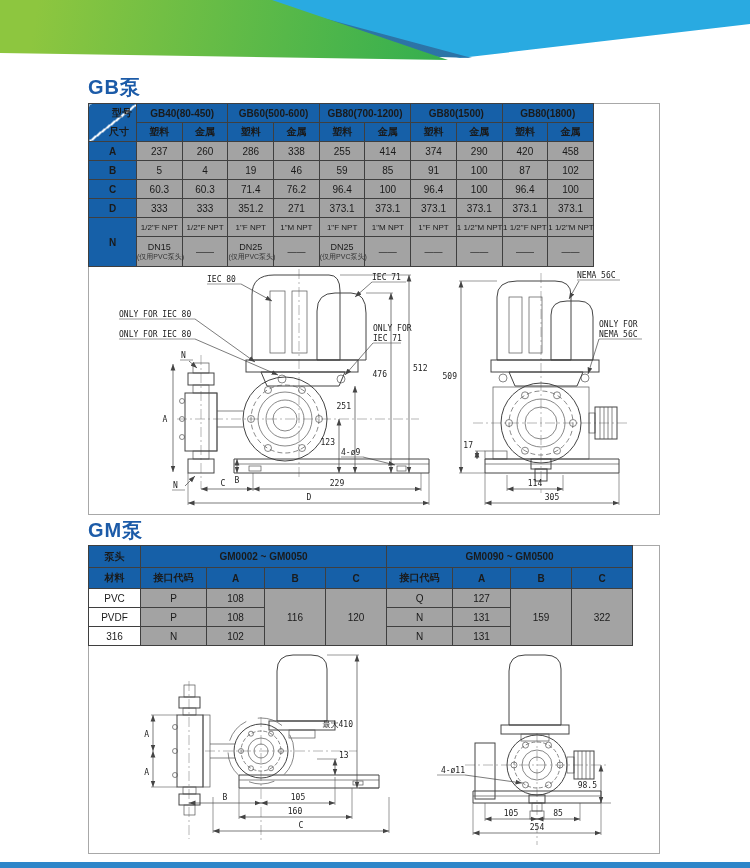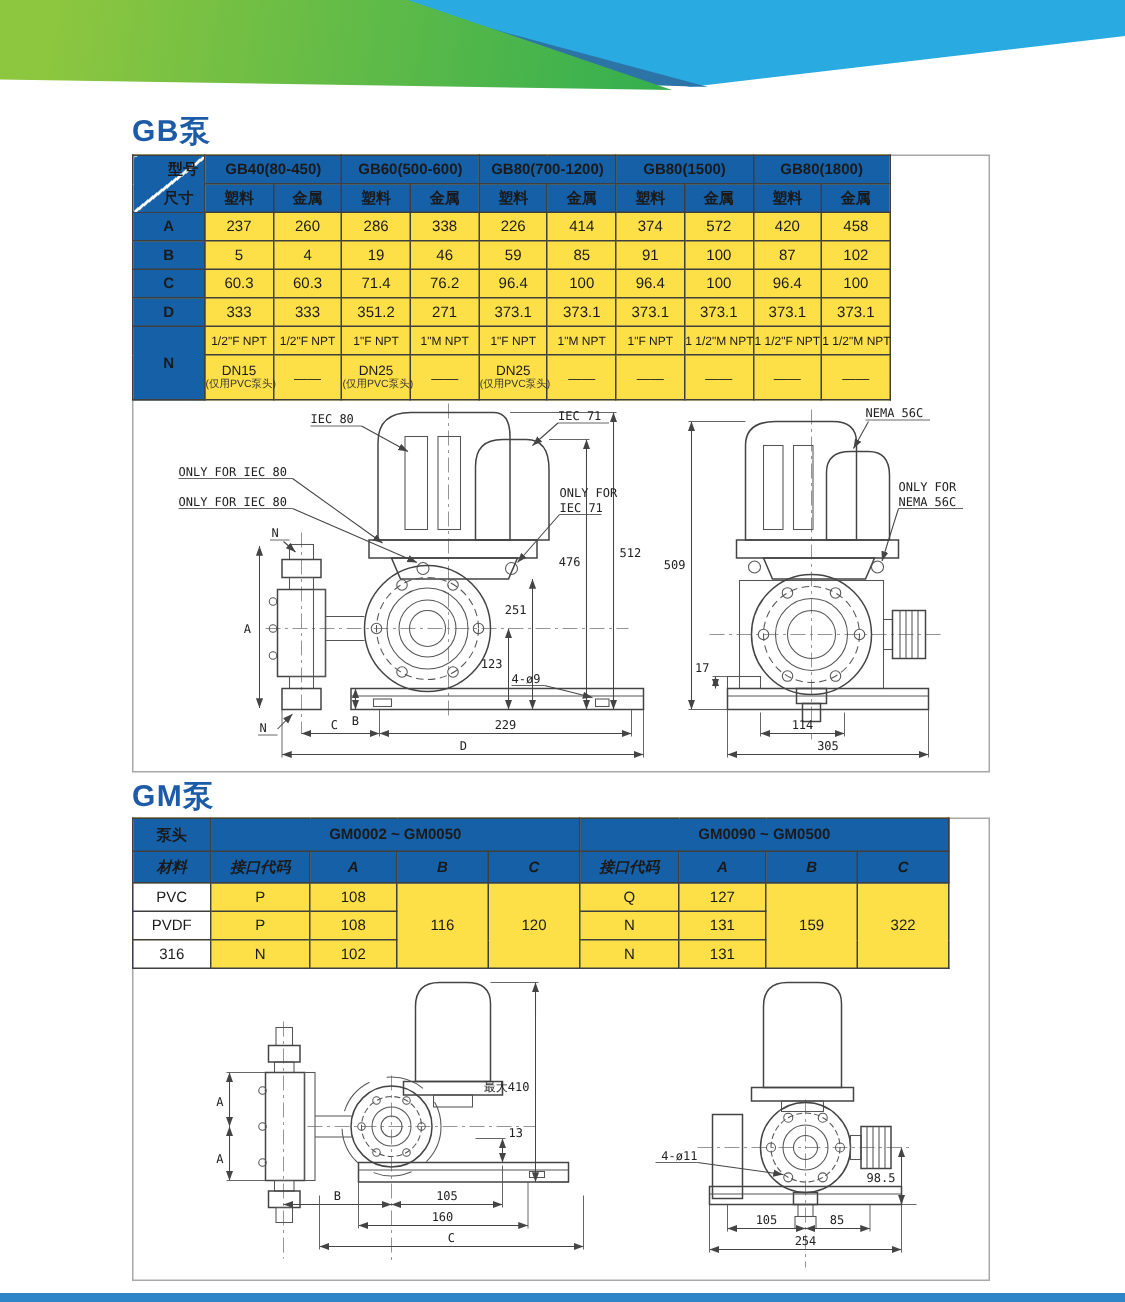--- a/index.html
+++ b/index.html
@@ -12,42 +12,42 @@
   .b-green{background:linear-gradient(100deg,#8dc63f 5%,#3bb14e 55%,#0f9a48 95%);clip-path:polygon(0 0,272px 0,448px 60px,0 53px);}
   
   .sec-title{position:absolute;left:88px;font-size:20px;font-weight:bold;color:#1c5ba8;letter-spacing:1px;}
   #gb-title{top:74px;}
   #gm-title{top:517px;}
   
   .sec-box{position:absolute;left:88px;border:1px solid #a8a8a8;background:#fff;}
   #gb-box{top:103px;width:570px;height:410px;}
   #gm-box{top:545px;width:570px;height:307px;}
   
-  table.spec{border-collapse:collapse;table-layout:fixed;position:absolute;left:-1px;top:-1px;background:#fde047;}
+  table.spec{border-collapse:collapse;table-layout:fixed;position:absolute;left:-1px;top:-1px;background:#a3a3a3;}
   table.spec td{border:1px solid #3f3f3f;text-align:center;vertical-align:middle;font-size:10px;color:#1a1a1a;padding:0;overflow:visible;white-space:nowrap;}
   td.hgroup,td.hsub,td.rlabel,td.corner,td.corner2{background:#1660a8;color:#fff;font-weight:bold;}
   td.hgroup{border-color:#fff;border-top-color:#3f3f3f;}
   td.hgroup.last{border-right-color:#3f3f3f;}
   td.hsub{border-color:#fff;border-bottom-color:#3f3f3f;}
   td.hsub.last{border-right-color:#3f3f3f;}
   td.rlabel{border-color:#fff;border-left-color:#3f3f3f;border-right-color:#3f3f3f;}
   td.rlabel.rl-last{border-bottom-color:#3f3f3f;}
   td.corner{position:relative;border-color:#fff;border-top-color:#3f3f3f;border-left-color:#3f3f3f;border-bottom-color:#3f3f3f;
     background-image:linear-gradient(to bottom right,rgba(0,0,0,0) calc(50% - 1px),#fff calc(50% - 1px),#fff calc(50% + 1px),rgba(0,0,0,0) calc(50% + 1px));}
   td.corner .c-top{position:absolute;top:2px;right:4px;font-size:10px;}
   td.corner .c-bot{position:absolute;bottom:2px;left:20px;font-size:10px;}
   td.corner2{border-color:#fff;border-left-color:#3f3f3f;}
   td.corner2.c2-top{border-top-color:#3f3f3f;}
   td.corner2.c2-bot{border-bottom-color:#3f3f3f;}
   .gb-table tr{height:19px;}
   .gb-table tr.dnrow{height:30px;}
   .gb-table td.npt{font-size:8px;}
   .gb-table td.dn{font-size:9px;line-height:10px;}
   .gb-table td.dn .note{font-size:7px;color:#333;}
-  .gm-table tr.h1{height:22px;} .gm-table tr.h2{height:21px;font-style:italic;} .gm-table tr.dr{height:19px;}
+  .gm-table tr.h1{height:22px;} .gm-table tr.h2{height:21px;} .gm-table tr.dr{height:19px;}
   td.mat{background:#fff;color:#1a1a1a;font-weight:normal;}
   
   svg.draw{position:absolute;left:0;}
   #gb-draw{top:163px;} #gm-draw{top:101px;}
   .ol{fill:none;stroke:#444;stroke-width:1;}
   .ol2{fill:none;stroke:#555;stroke-width:0.7;}
   .cl{stroke:#888;stroke-width:0.6;stroke-dasharray:10 3 2 3;fill:none;}
   .thin{stroke:#555;stroke-width:0.6;fill:none;}
   .dim{stroke:#444;stroke-width:0.7;fill:none;}
   .gbd .dim{marker-start:url(#arA);marker-end:url(#arA);} .gbd .ld{stroke:#444;stroke-width:0.7;marker-end:url(#arA);fill:none;}
@@ -105,24 +105,24 @@
       <td class="hsub">金属</td>
       <td class="hsub">塑料</td>
       <td class="hsub last">金属</td>
     </tr>
     <tr>
       <td class="rlabel">A</td>
       <td>237</td>
           <td>260</td>
           <td>286</td>
           <td>338</td>
-          <td>226</td>
+          <td>255</td>
           <td>414</td>
           <td>374</td>
-          <td>572</td>
+          <td>290</td>
           <td>420</td>
           <td>458</td>
     </tr>
     <tr>
       <td class="rlabel">B</td>
       <td>5</td>
           <td>4</td>
           <td>19</td>
           <td>46</td>
           <td>59</td>

